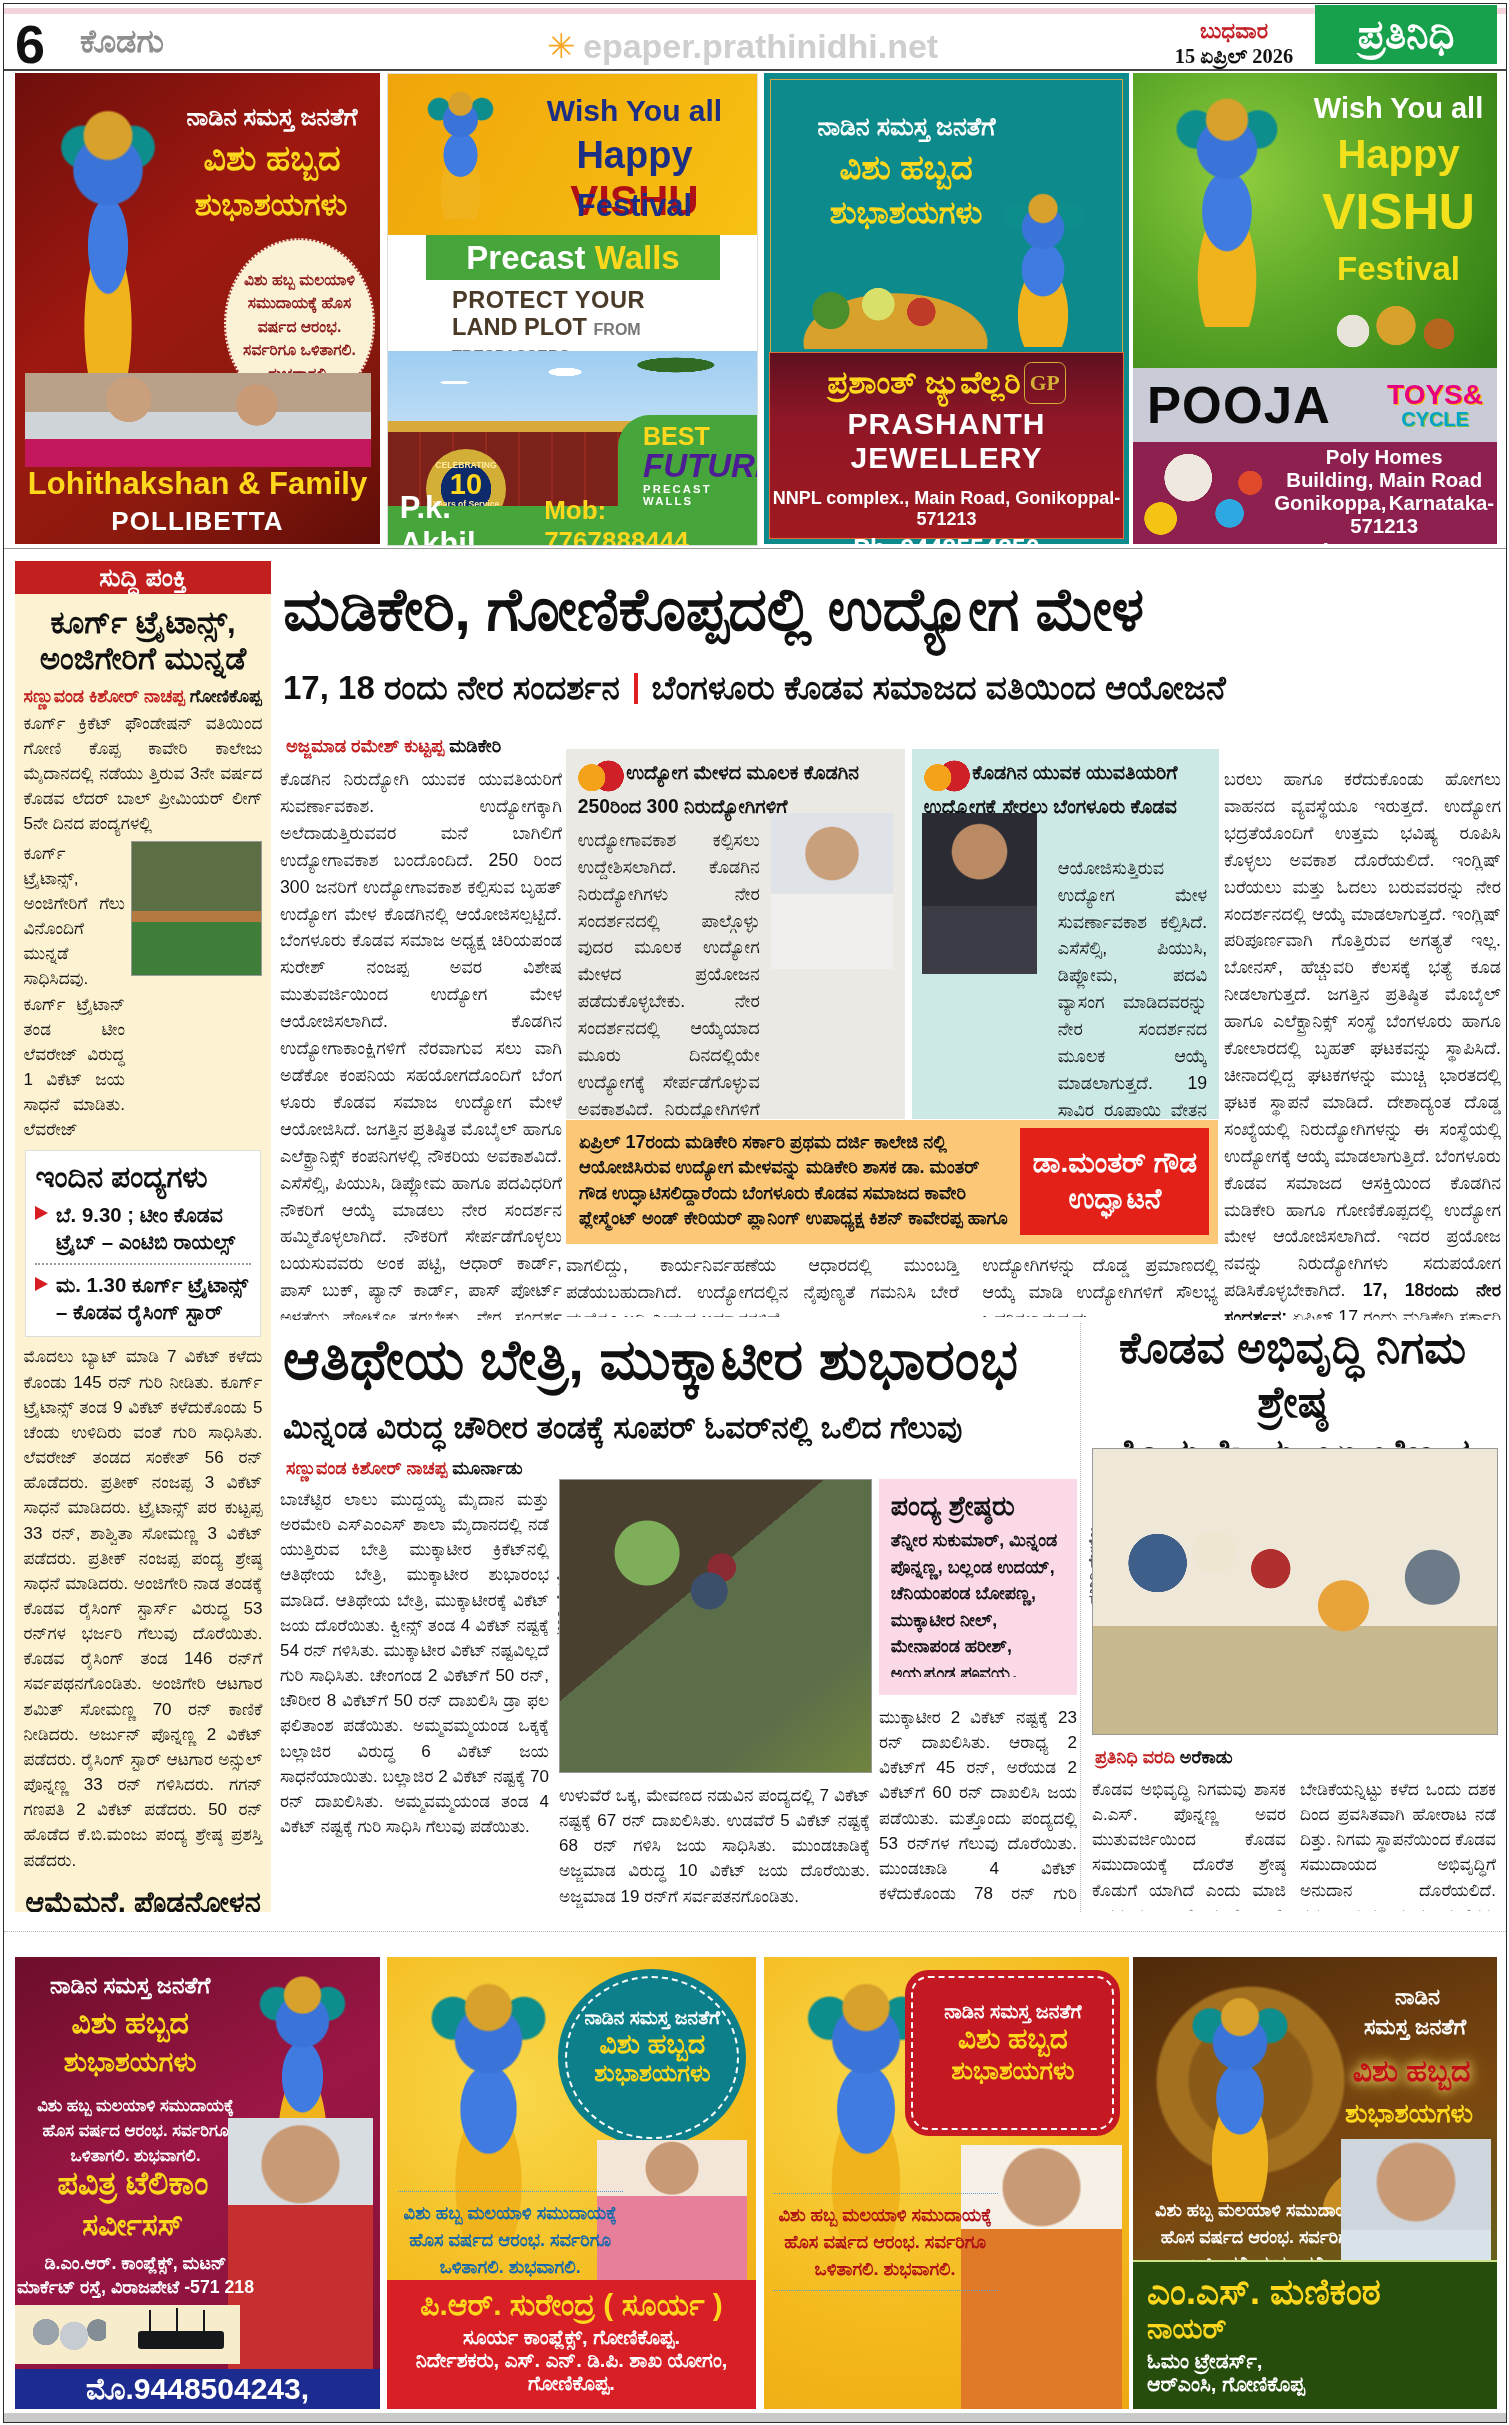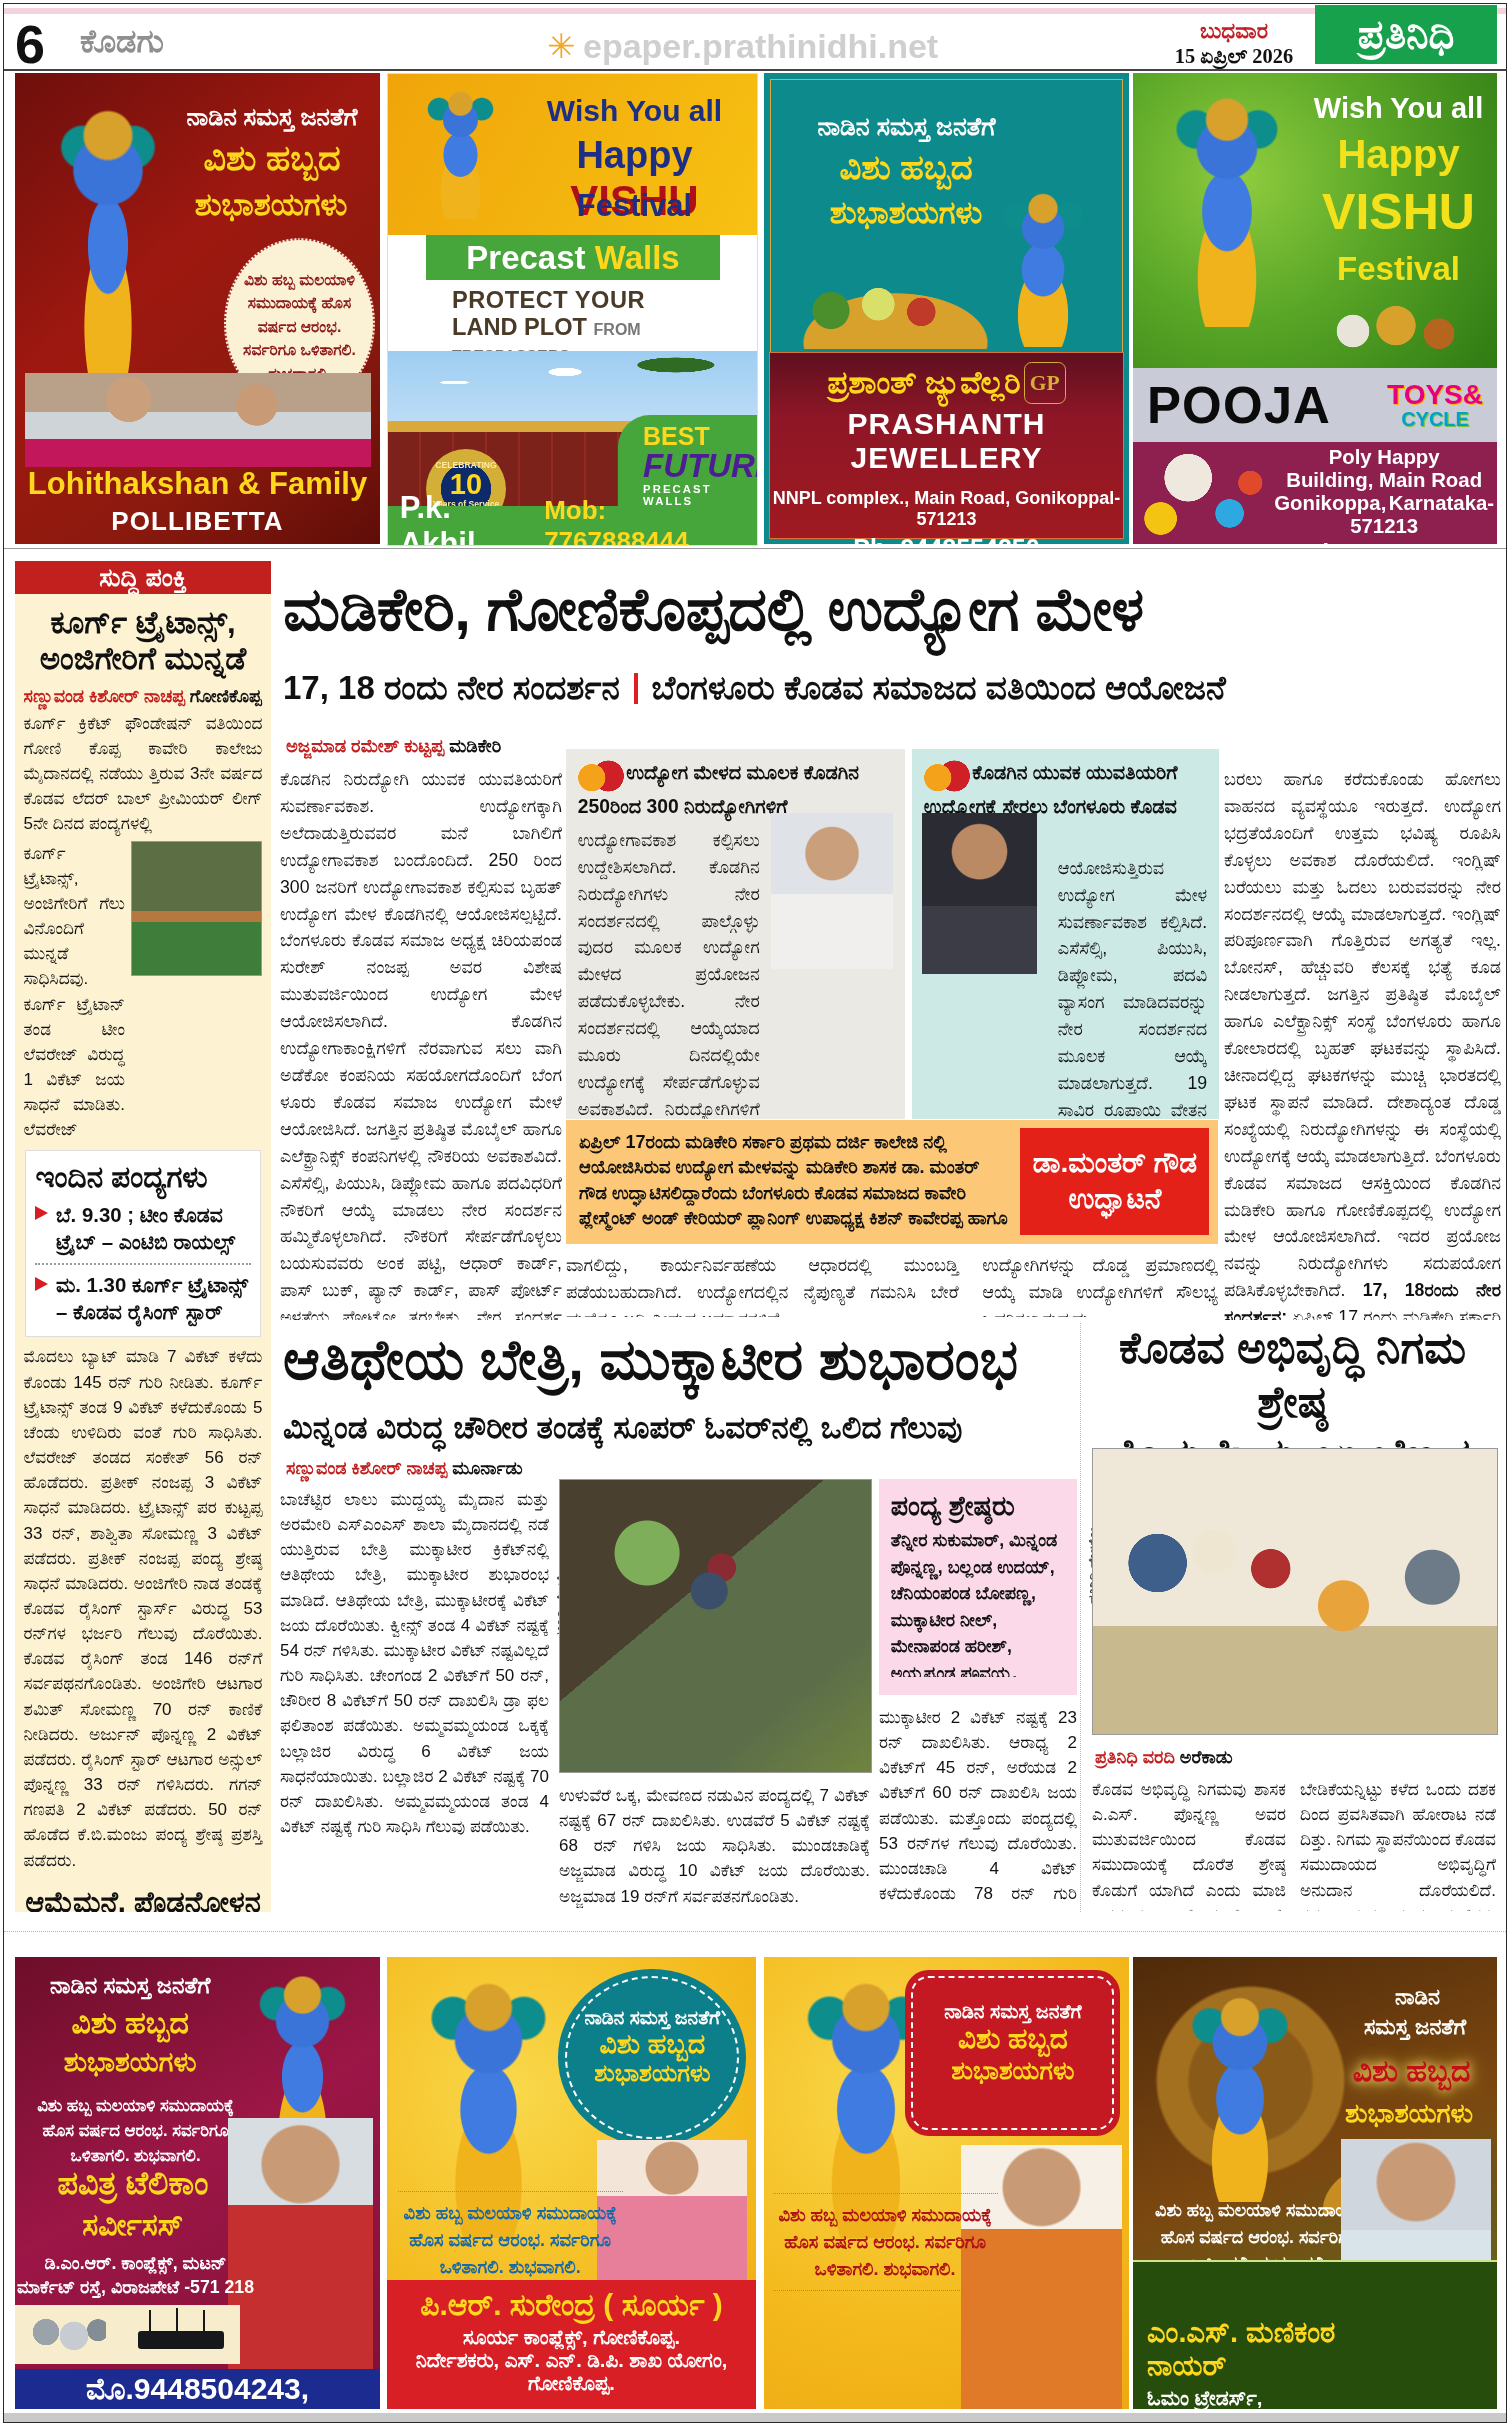--- a/index.html
+++ b/index.html
@@ -150,21 +150,21 @@
         <span style="display:block;font-weight:900;font-size:20px;color:#00a3c8;text-shadow:1.1px 1.1px 0 #7ac143;">CYCLE</span>
       </span>
     </div>
     <div class="abs" style="left:0;top:369px;width:364px;height:102px;background:#8e2050;display:flex;">
       <div style="width:38%;background:
         radial-gradient(circle at 40% 35%, #efe8df 0 23.6px, transparent 24px),
         radial-gradient(circle at 20% 75%, #f3c512 0 16px, transparent 16.6px),
         radial-gradient(circle at 70% 70%, #2da8e0 0 14px, transparent 14.5px),
         radial-gradient(circle at 85% 40%, #e04a2a 0 11.8px, transparent 12.3px),#8e2050;"></div>
       <div class="c w" style="width:62%;padding-top:4.3px;">
-        <div style="font-weight:800;font-size:20.4px;">Poly Happy</div>
+        <div style="font-weight:800;font-size:20.4px;">Poly Homes</div>
         <div style="font-weight:800;font-size:20.4px;">Building, Main Road</div>
         <div style="font-weight:800;font-size:20.4px;display:inline;">Gonikoppa,</div>
         <div style="font-weight:800;font-size:20.4px;display:inline;">Karnataka-571213</div>
         <div style="font-weight:900;font-size:23.6px;margin-top:2.1px;">Mob: 8111904866</div>
         
       </div>
     </div>
   </div>
 
   <div class="rule" style="left:4.3px;right:4.3px;top:548px;height:1.1px;background:#999;"></div>
@@ -364,21 +364,21 @@
     <div class="abs" style="left:177px;top:193px;width:177px;height:64px;background:
        radial-gradient(circle at 30% 50%, #8fb83a 0 18px, transparent 19px),
        radial-gradient(circle at 55% 40%, #c6d85a 0 16px, transparent 16.6px),
        radial-gradient(circle at 78% 55%, #b03030 0 11.8px, transparent 12.3px),
        radial-gradient(ellipse at 50% 95%, #c78d22 0 60%, transparent 61%);"></div>
     <div class="abs c w" style="left:6.4px;top:240px;width:241px;font-weight:700;font-size:17.7px;line-height:1.5;">ವಿಶು ಹಬ್ಬ ಮಲಯಾಳಿ ಸಮುದಾಯಕ್ಕೆ ಹೊಸ ವರ್ಷದ ಆರಂಭ. ಸರ್ವರಿಗೂ ಒಳಿತಾಗಲಿ. ಶುಭವಾಗಲಿ.</div>
     <div class="abs" style="right:6.4px;top:182px;width:150px;height:269px;background:
        radial-gradient(circle at 50% 16%, #c89a76 0 16%, transparent 17%),
        linear-gradient(180deg,#cfd6de 0 34%, #d9e3ea 34% 100%);"></div>
     <div class="abs" style="left:0;bottom:0;width:364px;height:149px;background:#274d0d;border-top:2.7px solid #cfe38a;padding:8.6px 14px;box-sizing:border-box;">
-      <div class="y" style="font-weight:900;font-size:29px;margin-top:45px;">ಎಂ.ಎಸ್. ಮಣಿಕಂಠ</div>
+      <div class="y" style="font-weight:900;font-size:36px;">ಎಂ.ಎಸ್. ಮಣಿಕಂಠ</div>
       <div class="y" style="font-weight:900;font-size:28px;">ನಾಯರ್</div>
       <div class="w" style="font-weight:800;font-size:20.4px;margin-top:4.3px;">ಓಮಂ ಟ್ರೇಡರ್ಸ್,</div>
       <div class="w" style="font-weight:800;font-size:20.4px;">ಆರ್‌ಎಂಸಿ, ಗೋಣಿಕೊಪ್ಪ</div>
     </div>
   </div>
 
   <div class="abs" style="left:4.3px;right:4.3px;top:2413px;height:8.6px;background:#c9c9c9;"></div>
 </div>
 
 

